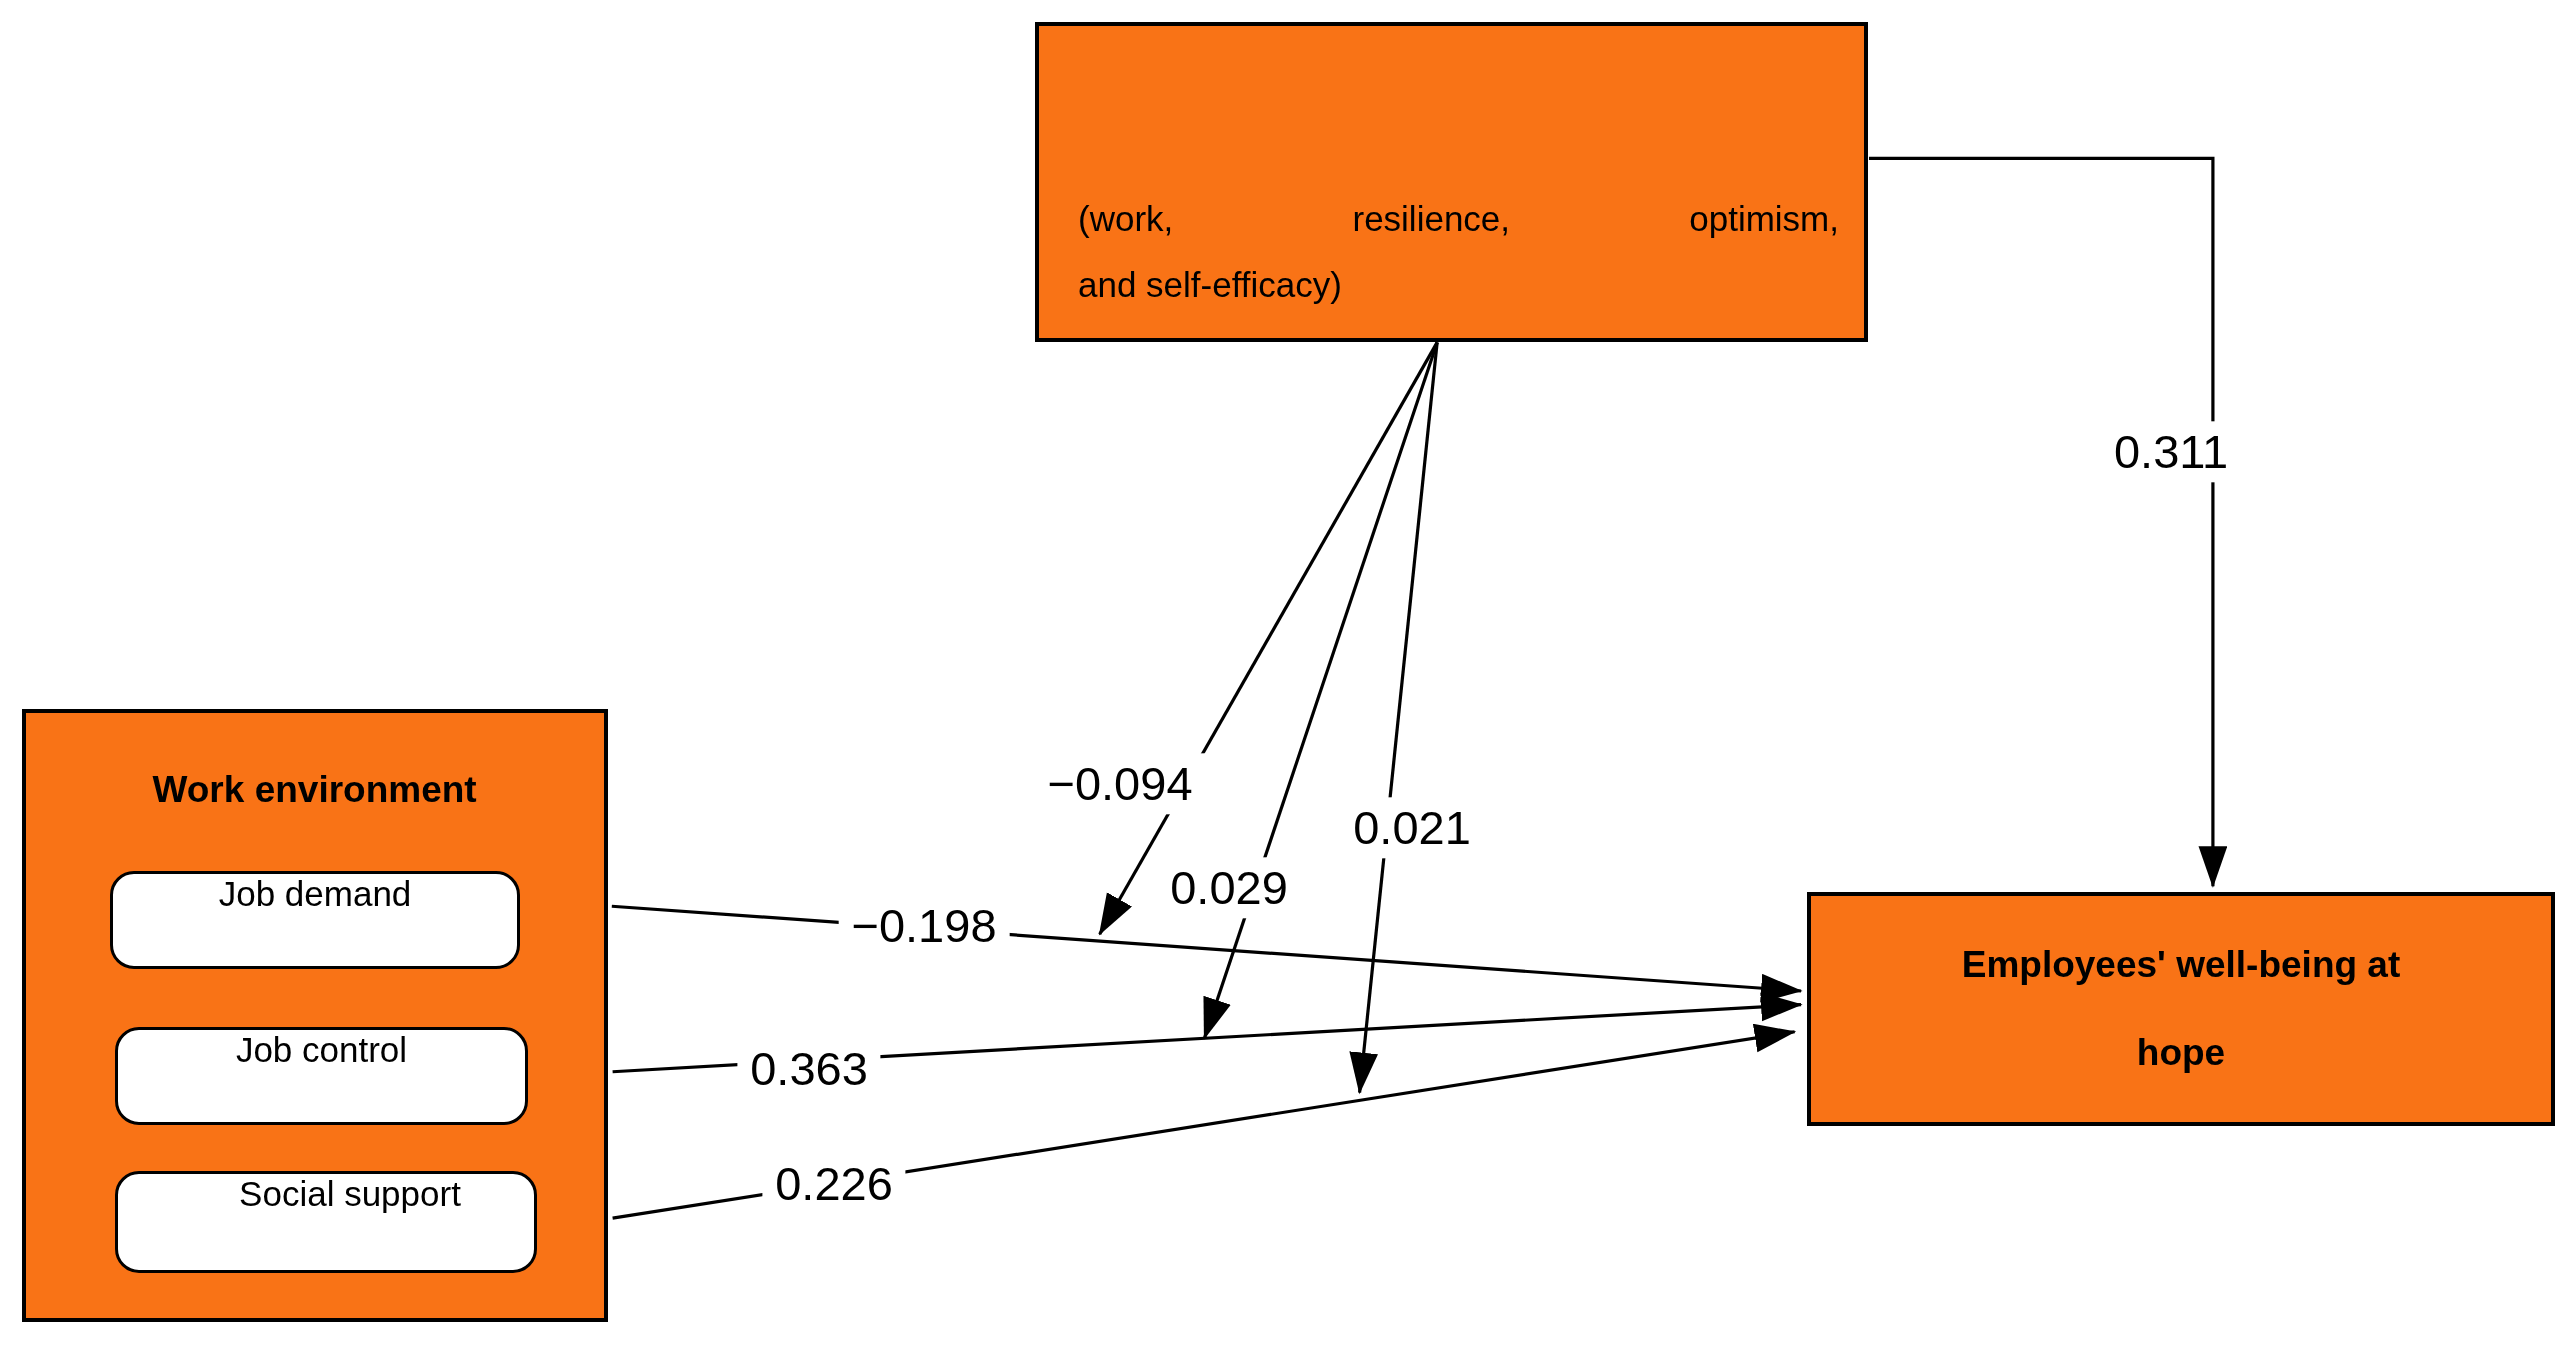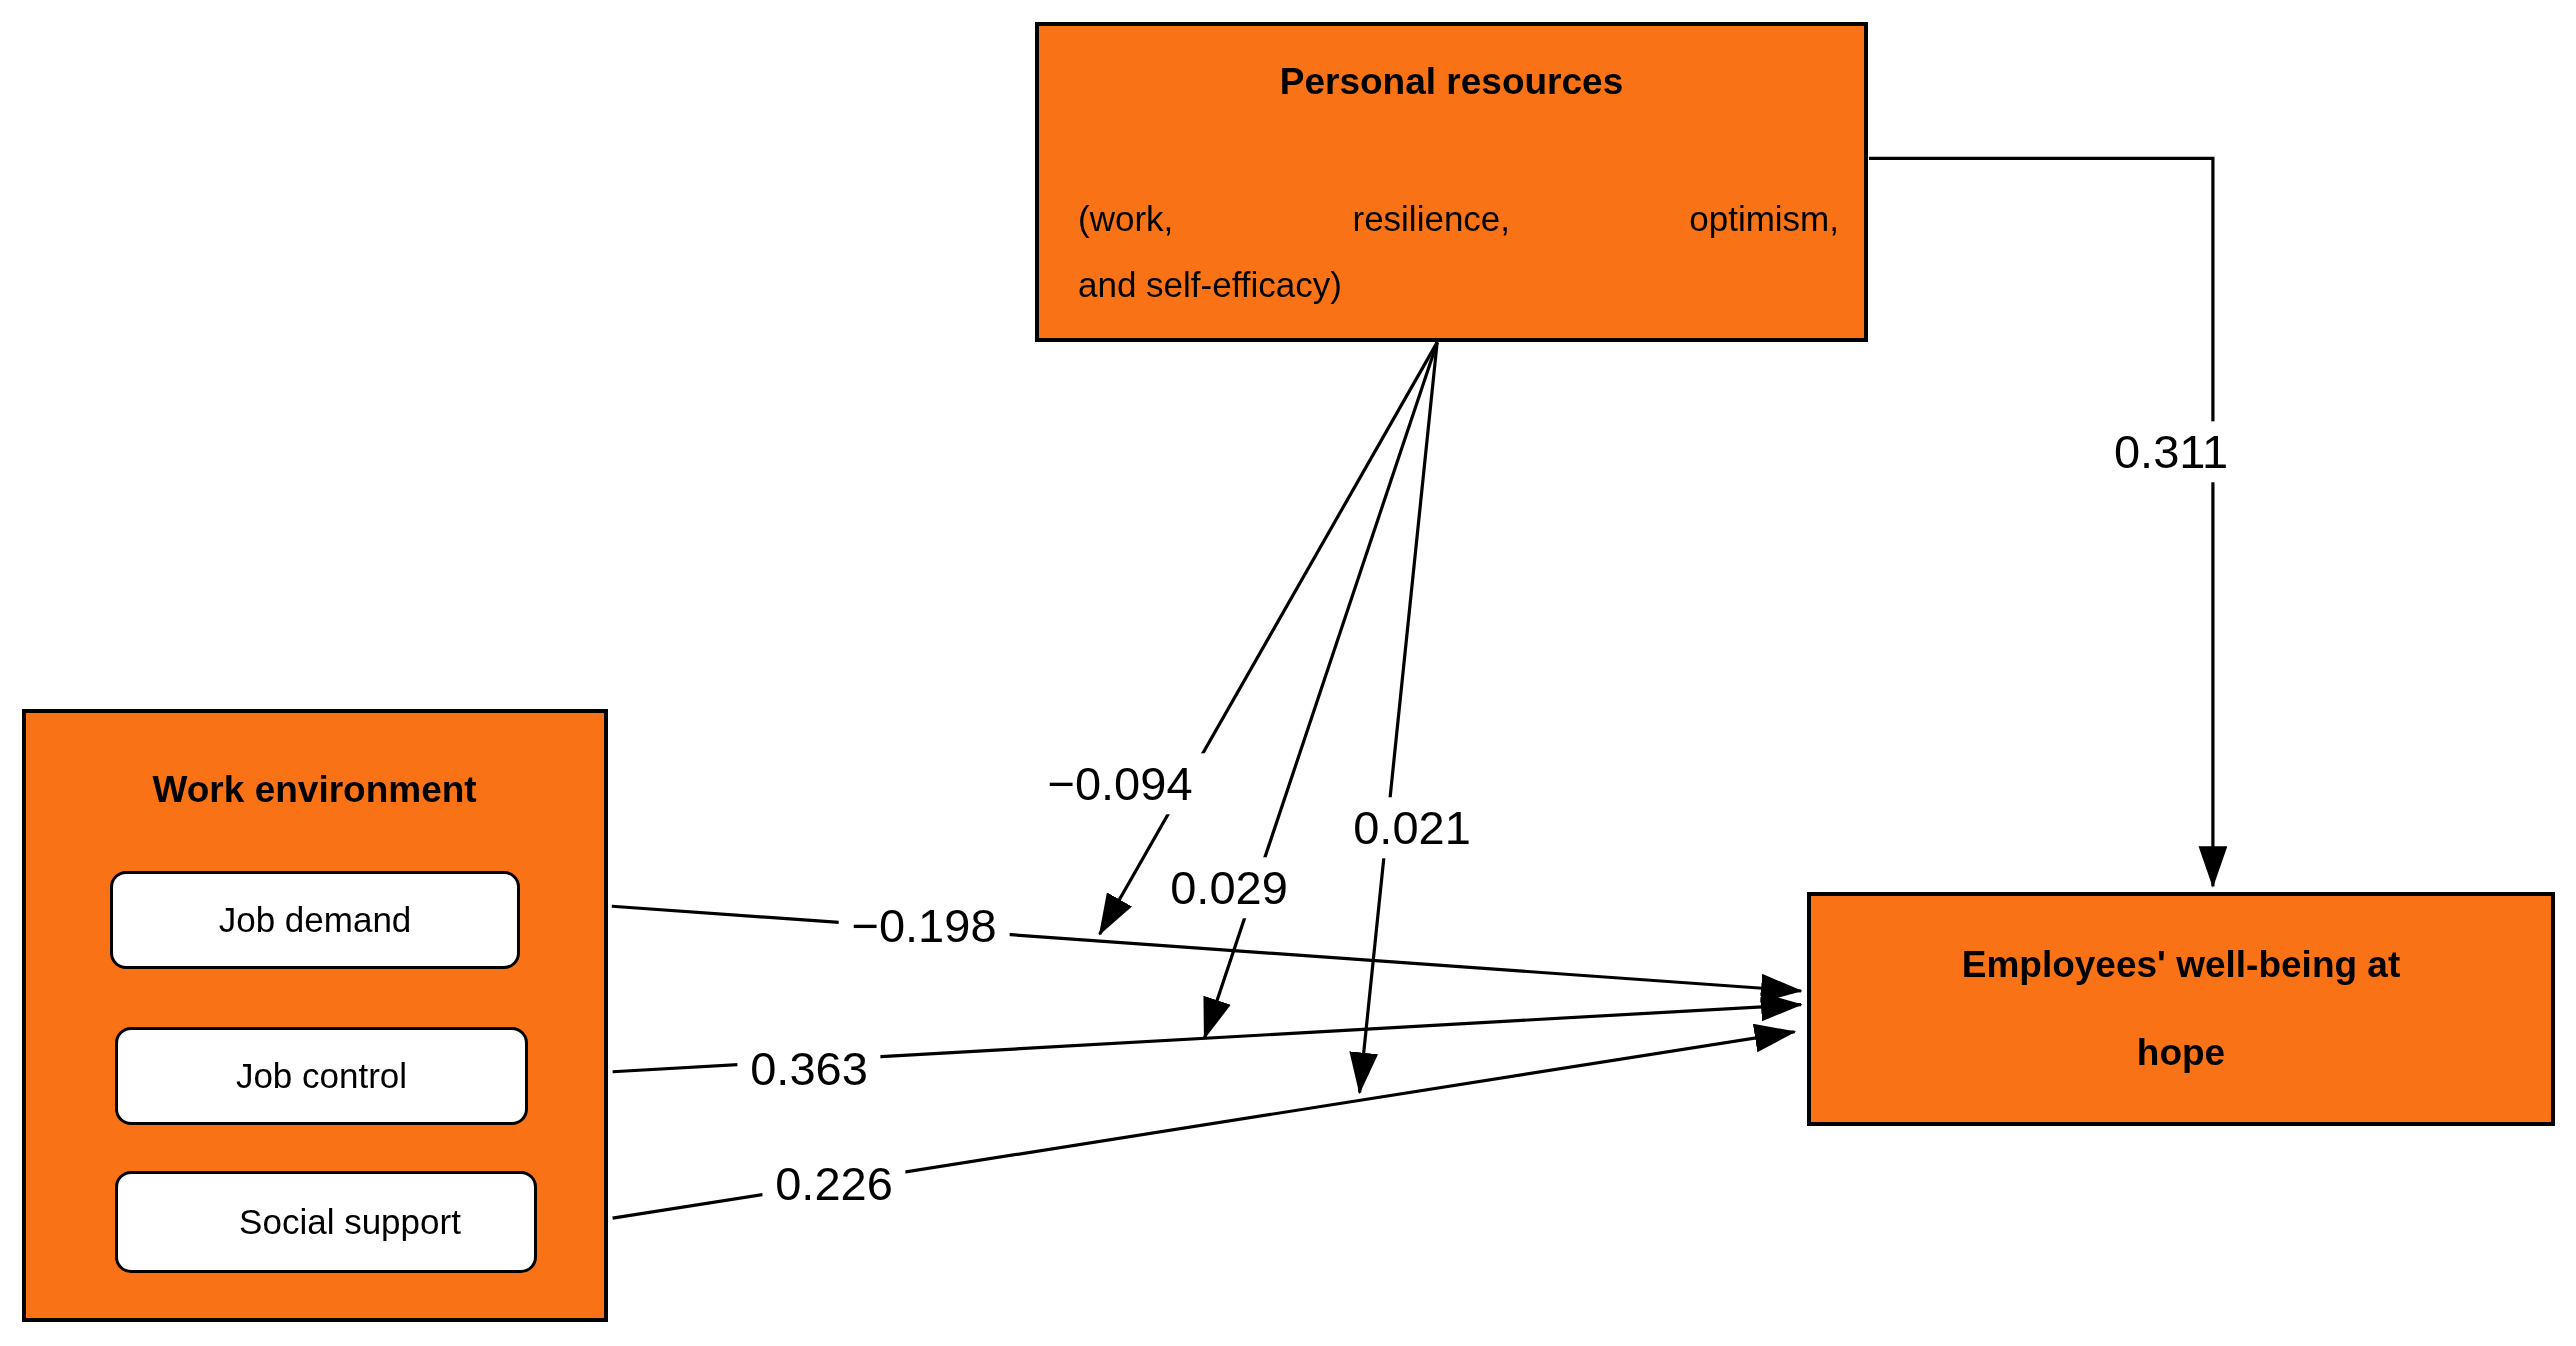--- a/index.html
+++ b/index.html
@@ -77,24 +77,23 @@
     width: 586px;
     text-align: center;
     font-weight: bold;
     font-size: 37px;
     z-index: 3;
   }
   .sub-box {
     position: absolute;
     background: #ffffff;
     border: 3.2px solid #000000;
-    border-radius: 16px;
+    border-radius: 24px;
     box-sizing: border-box;
     display: flex;
-    align-items: center;
     justify-content: center;
     font-size: 35px;
     z-index: 3;
   }
   .sub-demand  { left: 110px; top: 871px; width: 410px; height: 98px; }
   .sub-control { left: 115px; top: 1027px; width: 413px; height: 98px; }
   .sub-support { left: 115px; top: 1171px; width: 422px; height: 102px; padding-left: 48px; }
   .coef-label {
     position: absolute;
     transform: translate(-50%, -50%);
@@ -143,21 +142,20 @@
     </g>
     <g>
       <line x1="1797" y1="428" x2="1506" y2="1298" stroke="#000" stroke-width="4" marker-end="url(#arrow)"></line>
     </g>
     <g>
       <line x1="1797" y1="428" x2="1700" y2="1366" stroke="#000" stroke-width="4" marker-end="url(#arrow)"></line>
     </g>
   </svg>
 
   <div class="node-box box-personal"></div>
-  <div class="personal-title">Personal resources</div>
   <div class="personal-body">
     <div class="justified-line">(work, resilience, optimism,</div>
     <div>and self-efficacy)</div>
   </div>
 
   <div class="node-box box-work"></div>
   <div class="work-title">Work environment</div>
   <div class="sub-box sub-demand">
     <span>Job demand</span>
   </div>

